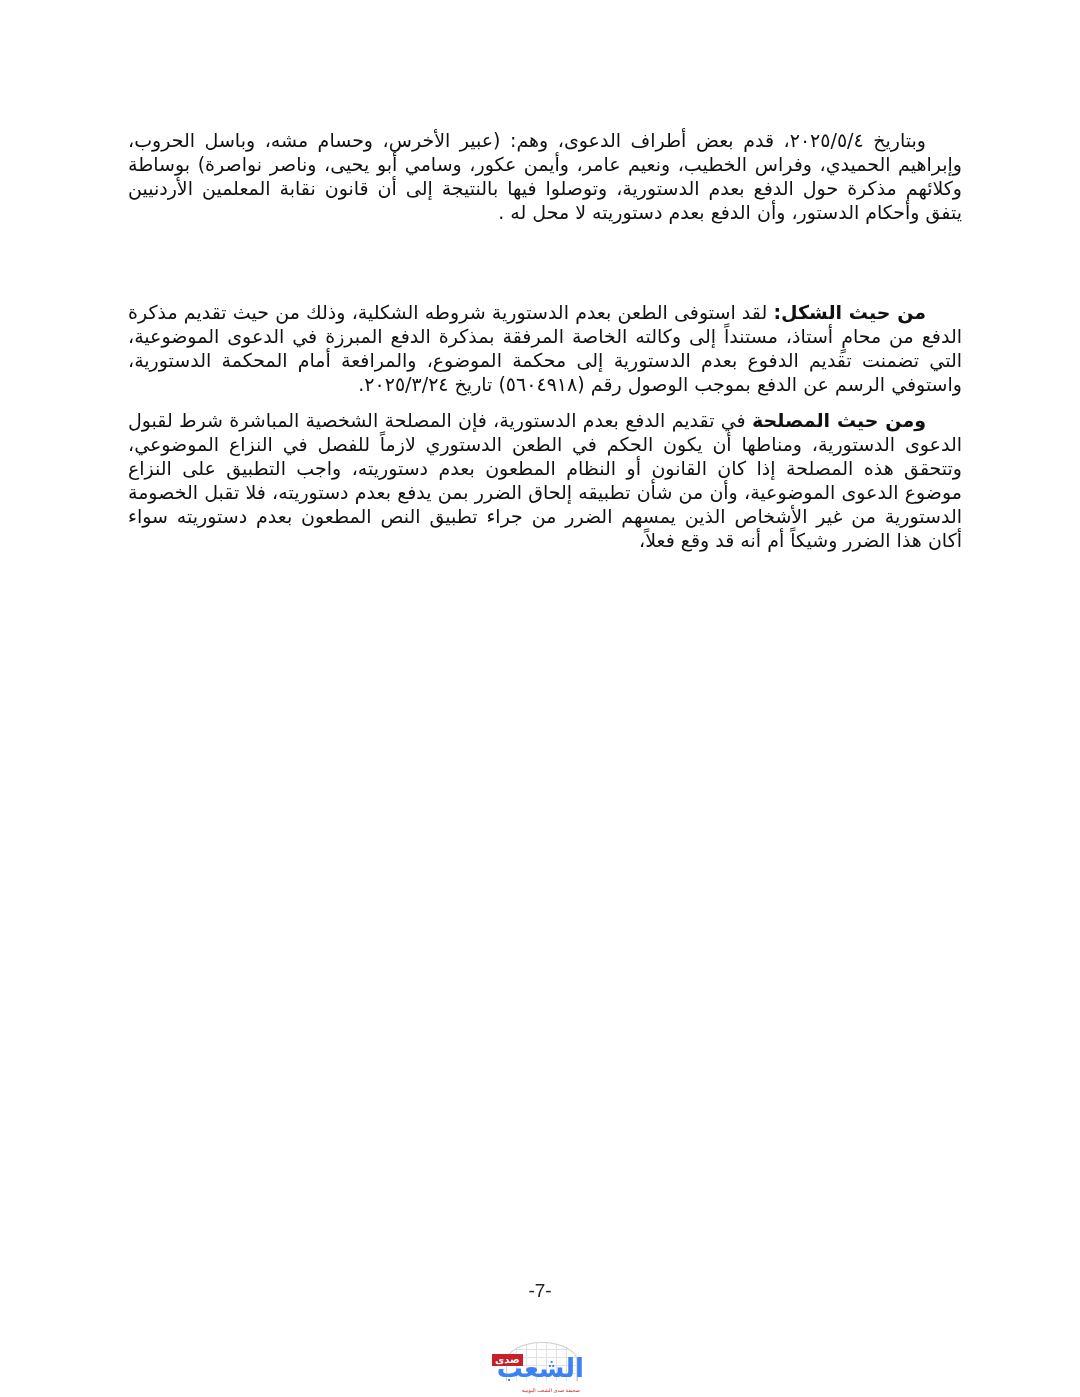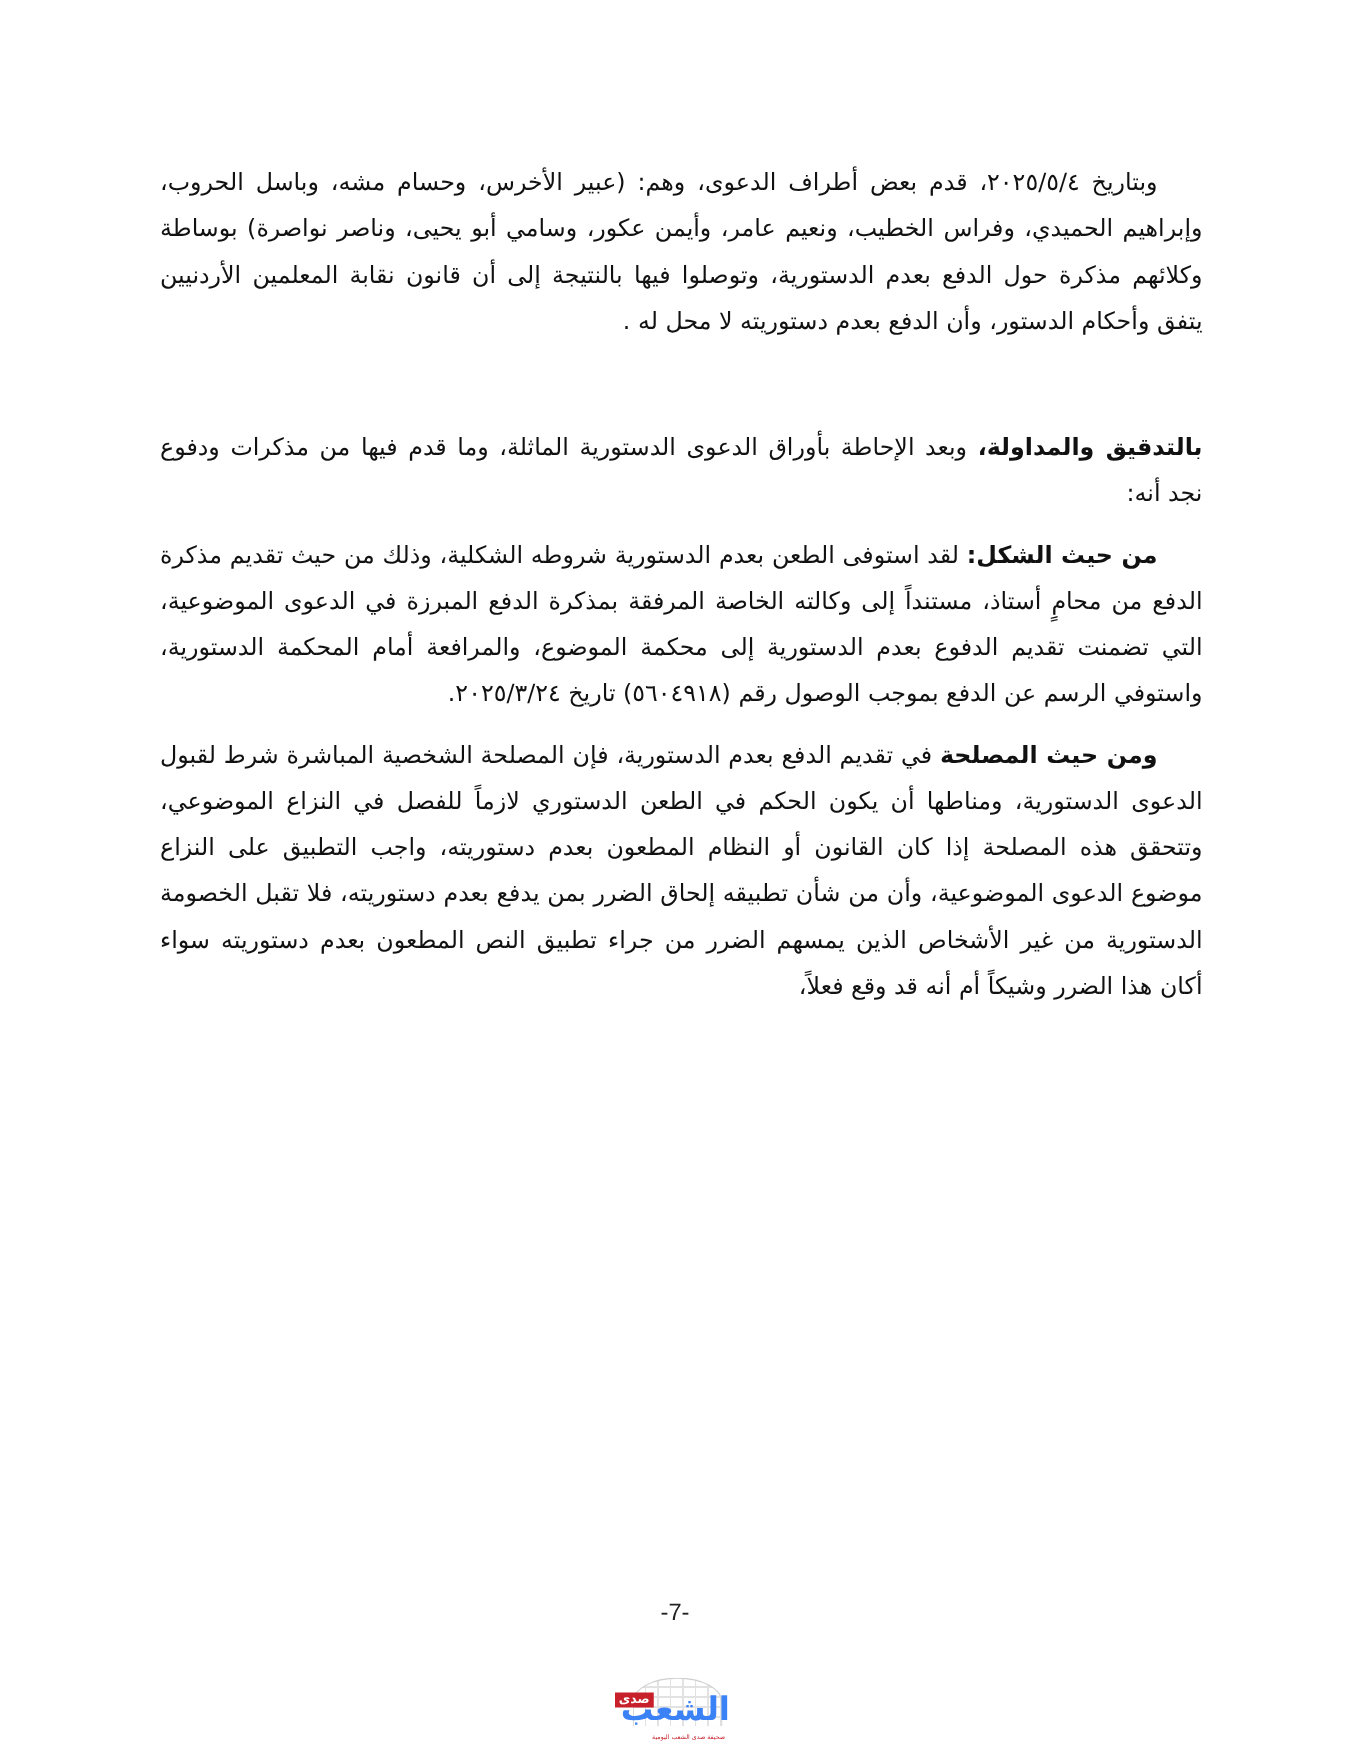--- a/index.html
+++ b/index.html
@@ -16,21 +16,21 @@
       color: #111111;
     }
     .page {
       position: absolute;
       left: 128px;
       right: 118px;
       top: 128px;
       direction: rtl;
       text-align: justify;
       font-size: 19px;
-      line-height: 37px;
+      line-height: 24px;
     }
     .para {
       margin: 0;
       text-indent: 36px;
     }
     .para.noindent { text-indent: 0; }
     .gap-small { height: 12px; }
     .gap-large { height: 52px; }
     .bold { font-weight: bold; }
     .page-number {
@@ -104,21 +104,20 @@
 
 <div class="page">
 
   <p class="para"><span>وبتاريخ ٢٠٢٥/٥/٤، قدم بعض أطراف الدعوى، وهم: (عبير الأخرس، وحسام مشه، وباسل الحروب، وإبراهيم الحميدي، وفراس الخطيب، ونعيم عامر، وأيمن عكور، وسامي أبو يحيى، وناصر نواصرة) بوساطة وكلائهم مذكرة حول الدفع بعدم الدستورية، وتوصلوا فيها بالنتيجة إلى أن قانون نقابة المعلمين الأردنيين يتفق وأحكام الدستور، وأن الدفع بعدم دستوريته لا محل له .</span></p>
 
   <div class="gap-small"></div>
 
 
   <div class="gap-large"></div>
 
-  <p class="para noindent"><span class="bold">بالتدقيق والمداولة،</span><span> وبعد الإحاطة بأوراق الدعوى الدستورية الماثلة، وما قدم فيها من مذكرات ودفوع نجد أنه:</span></p>
 
   <div class="gap-small"></div>
 
   <p class="para"><span class="bold">من حيث الشكل:</span><span> لقد استوفى الطعن بعدم الدستورية شروطه الشكلية، وذلك من حيث تقديم مذكرة الدفع من محامٍ أستاذ، مستنداً إلى وكالته الخاصة المرفقة بمذكرة الدفع المبرزة في الدعوى الموضوعية، التي تضمنت تقديم الدفوع بعدم الدستورية إلى محكمة الموضوع، والمرافعة أمام المحكمة الدستورية، واستوفي الرسم عن الدفع بموجب الوصول رقم (٥٦٠٤٩١٨) تاريخ ٢٠٢٥/٣/٢٤.</span></p>
 
   <div class="gap-small"></div>
 
   <p class="para"><span class="bold">ومن حيث المصلحة</span><span> في تقديم الدفع بعدم الدستورية، فإن المصلحة الشخصية المباشرة شرط لقبول الدعوى الدستورية، ومناطها أن يكون الحكم في الطعن الدستوري لازماً للفصل في النزاع الموضوعي، وتتحقق هذه المصلحة إذا كان القانون أو النظام المطعون بعدم دستوريته، واجب التطبيق على النزاع موضوع الدعوى الموضوعية، وأن من شأن تطبيقه إلحاق الضرر بمن يدفع بعدم دستوريته، فلا تقبل الخصومة الدستورية من غير الأشخاص الذين يمسهم الضرر من جراء تطبيق النص المطعون بعدم دستوريته سواء أكان هذا الضرر وشيكاً أم أنه قد وقع فعلاً،</span></p>
 
 </div>

